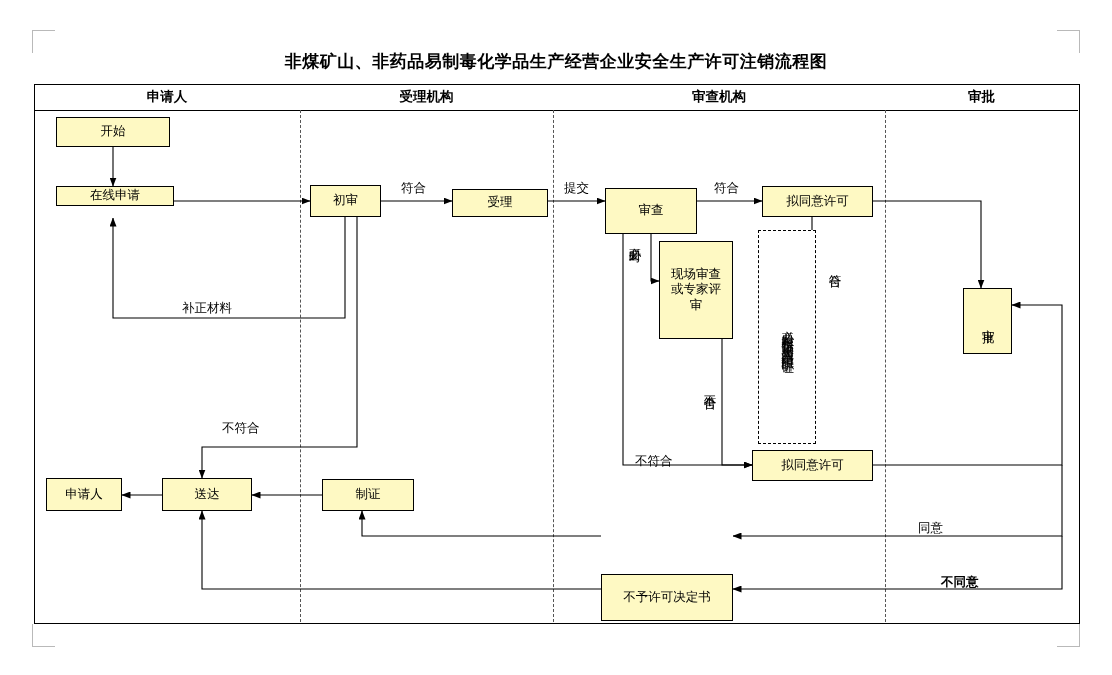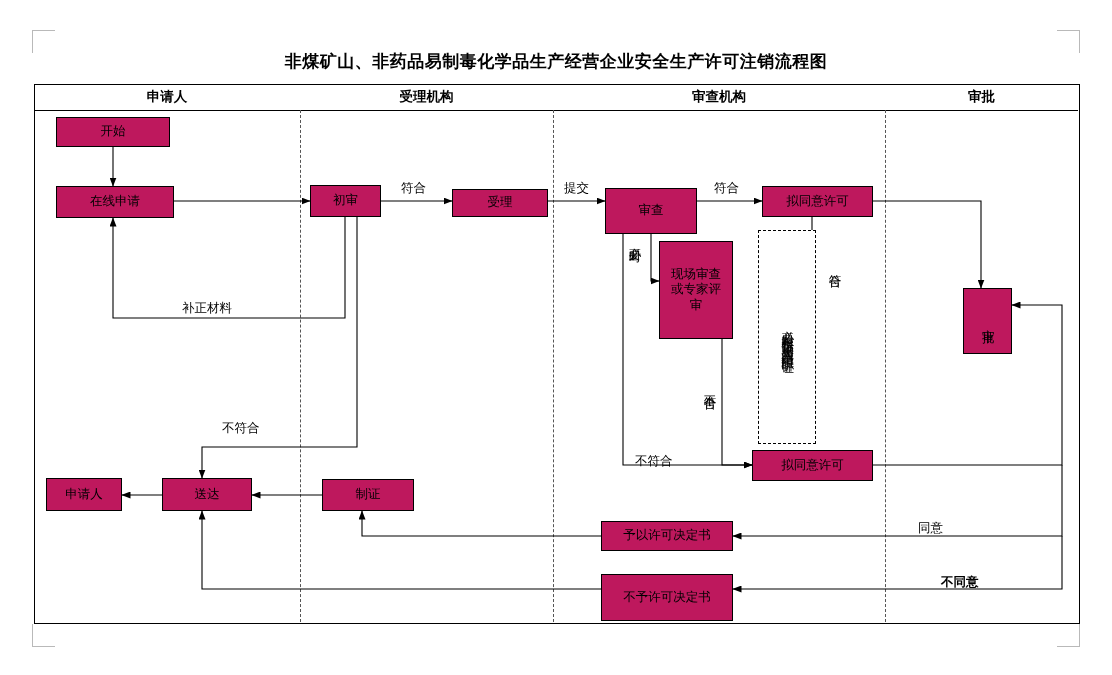--- a/index.html
+++ b/index.html
@@ -16,21 +16,21 @@
   .title{position:absolute;left:0;top:50px;width:1112px;text-align:center;font-size:17px;font-weight:bold;letter-spacing:.5px;}
 
   .frame{position:absolute;left:34px;top:84px;width:1044px;height:538px;border:1px solid #000;}
 
   .hdr-line{position:absolute;left:34px;top:110px;width:1044px;height:1px;background:#000;}
 
   .vdash{position:absolute;width:0;border-left:1px dashed #555;}
 
   .colhdr{position:absolute;top:88px;font-size:13.5px;font-weight:bold;text-align:center;}
 
-  .box{position:absolute;border:1px solid #000;background:#be185d;display:flex;align-items:center;justify-content:center;text-align:center;font-size:12.5px;line-height:1.25;box-sizing:border-box;}
+  .box{position:absolute;border:1px solid #000;background:#fef9c3;display:flex;align-items:center;justify-content:center;text-align:center;font-size:12.5px;line-height:1.25;box-sizing:border-box;}
   .box.vert{writing-mode:vertical-rl;text-orientation:upright;letter-spacing:2px;}
   .dashbox{position:absolute;border:1px dashed #000;background:#fff;display:flex;align-items:center;justify-content:center;text-align:center;font-size:12.5px;line-height:1.3;box-sizing:border-box;}
 
   .lbl{position:absolute;font-size:12.5px;white-space:nowrap;margin-top:12px;}
   .lbl.vert{writing-mode:vertical-rl;text-orientation:upright;letter-spacing:1px;white-space:normal;}
 
   svg.wires{position:absolute;left:0;top:0;width:1112px;height:675px;pointer-events:none;}
 </style>
 </head>
 <body>
@@ -101,21 +101,21 @@
       <path d="M322,495 L252,495" marker-end="url(#ah)"></path>
 
       <path d="M162,495 L122,495" marker-end="url(#ah)"></path>
     </g>
   </svg>
 
   <div class="box" style="left:56px;top:117px;width:114px;height:30px;">
       <span>开始</span>
     </div>
 
-  <div class="box" style="left:56px;top:186px;width:118px;height:32px;">
+  <div class="box" style="left:56px;top:186px;width:118px;height:20px;">
       <span>在线申请</span>
     </div>
 
   <div class="box" style="left:310px;top:185px;width:71px;height:32px;">
       <span>初审</span>
     </div>
 
   <div class="box" style="left:452px;top:189px;width:96px;height:28px;">
       <span>受理</span>
     </div>
@@ -149,23 +149,20 @@
     </div>
 
   <div class="box" style="left:162px;top:478px;width:90px;height:33px;">
       <span>送达</span>
     </div>
 
   <div class="box" style="left:46px;top:478px;width:76px;height:33px;">
       <span>申请人</span>
     </div>
 
-  <div class="box" style="left:601px;top:521px;width:132px;height:30px;">
-      <span>予以许可决定书</span>
-    </div>
 
   <div class="box" style="left:601px;top:574px;width:132px;height:47px;">
       <span>不予许可决定书</span>
     </div>
 
   <div class="lbl" style="left:401px;top:168px;">符合</div>
   <div class="lbl" style="left:564px;top:168px;">提交</div>
   <div class="lbl" style="left:714px;top:168px;">符合</div>
   <div class="lbl vert" style="left:626px;top:226px;height:60px;">必要时</div>
   <div class="lbl vert" style="left:826px;top:252px;height:40px;">符合</div>

